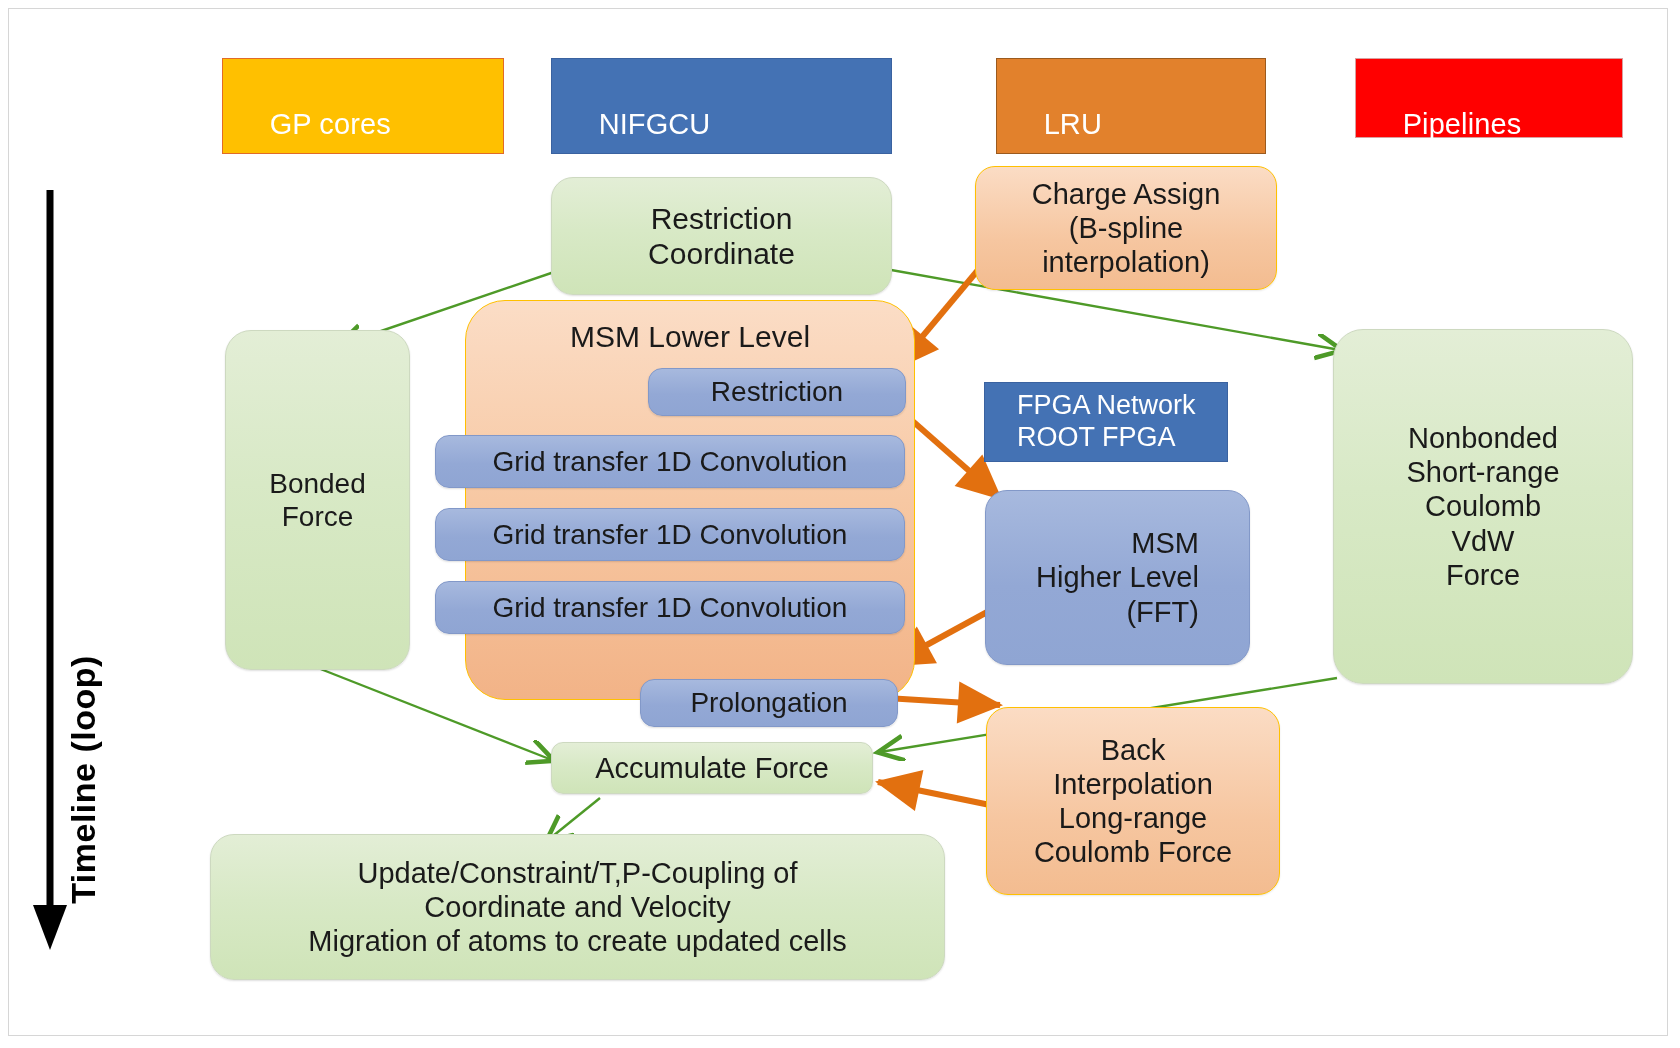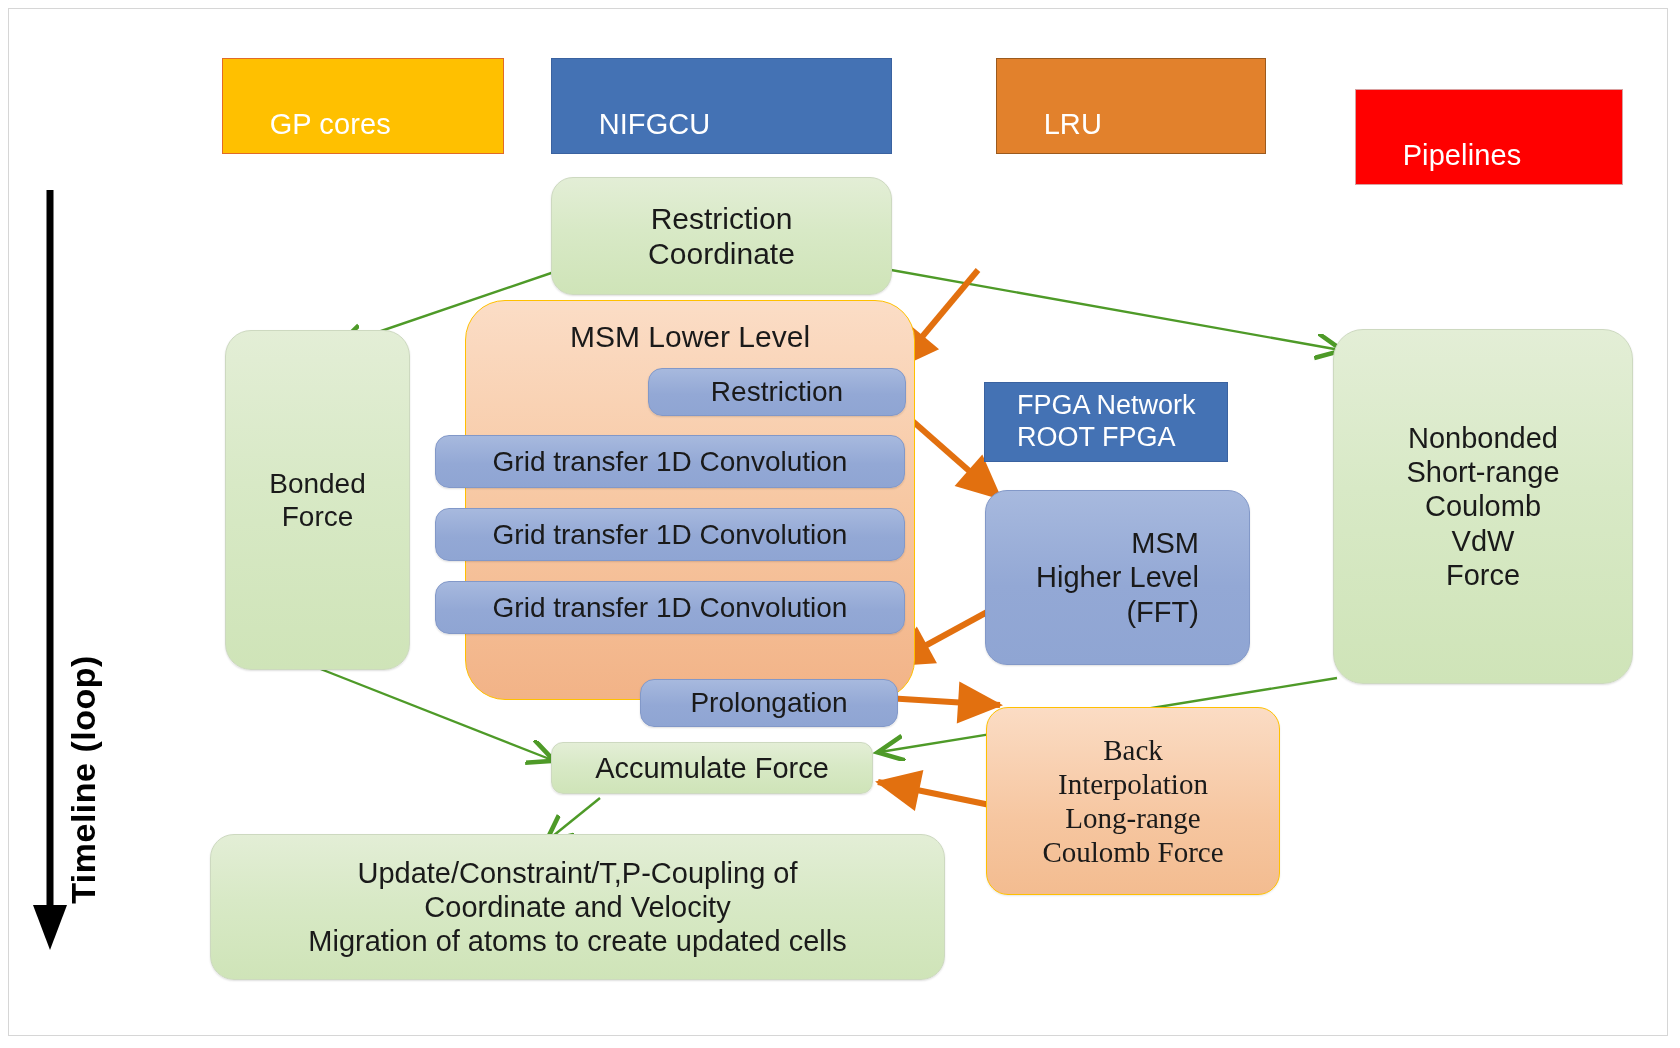--- a/index.html
+++ b/index.html
@@ -31,21 +31,21 @@
     color: #ffffff;
     font-size: 29px;
     line-height: 1.32;
     padding: 8px 14px 6px 14px;
     white-space: pre;
     letter-spacing: .1px;
   }
   .lg-gp   { left:222px;  top:58px;  width:282px; height:96px; background:#FFC000; border:1px solid #E06B28; }
   .lg-nif  { left:551px;  top:58px;  width:341px; height:96px; background:#4472B4; border:1px solid #3a62a0; }
   .lg-lru  { left:996px;  top:58px;  width:270px; height:96px; background:#E2812C; border:1px solid #9b5a1e; }
-  .lg-pipe { left:1355px; top:58px;  width:268px; height:96px; background:#FF0000; border:1px solid #d9a0a0;margin-top:31px; }
+  .lg-pipe { left:1355px; top:58px;  width:268px; height:80px; background:#FF0000; border:1px solid #d9a0a0; }
   .gcu { display:inline-block; }
 
   
   .node {
     position: absolute;
     box-sizing: border-box;
     display: flex;
     align-items: center;
     justify-content: center;
     text-align: center;
@@ -100,21 +100,21 @@
   #prolongation { left:640px; top:679px; width:258px; height:48px; border-radius:14px; font-size:28px; }
 
   #fpga-network { left:984px; top:382px; width:244px; height:80px; border-radius:0; font-size:27px; padding-left:32px; justify-content:flex-start; text-align:left; }
 
   #msm-higher { left:985px; top:490px; width:265px; height:175px; border-radius:22px; font-size:29px; }
 
   #nonbonded { left:1333px; top:329px; width:300px; height:355px; border-radius:30px; font-size:29px; }
 
   #accumulate-force { left:551px; top:742px; width:322px; height:52px; border-radius:12px; font-size:29px; }
 
-  #back-interpolation { left:986px; top:707px; width:294px; height:188px; border-radius:22px; font-size:29px;font-family:Liberation Serif, serif; }
+  #back-interpolation { left:986px; top:707px; width:294px; height:188px; border-radius:22px; font-size:29px; }
 
   #update-block { left:210px; top:834px; width:735px; height:146px; border-radius:24px; font-size:29px; }
   #timeline-label {
     position:absolute;
     left:-205px; top:420px;
     width:420px;
     transform: rotate(-90deg);
     transform-origin: center center;
     text-align:center;
     font-size:34px;
@@ -212,20 +212,23 @@
     <span>Pipelines</span><br>
     <span>800 cycles/μ s</span>
   </div>
 
   <div id="msm-lower-container" class="node"></div>
   <div id="msm-lower-label">MSM Lower Level</div>
 
   <div id="distribute-coordinate" class="node green">Restriction
 Coordinate</div>
 
+  <div id="charge-assign" class="node orange">Charge Assign
+(B-spline
+interpolation)</div>
 
   <div id="bonded-force" class="node green">Bonded
 Force</div>
 
   <div id="restriction" class="node blue">Restriction</div>
   <div id="gt1" class="node blue">Grid transfer 1D Convolution</div>
   <div id="gt2" class="node blue">Grid transfer 1D Convolution</div>
   <div id="gt3" class="node blue">Grid transfer 1D Convolution</div>
   <div id="prolongation" class="node blue">Prolongation</div>
 

